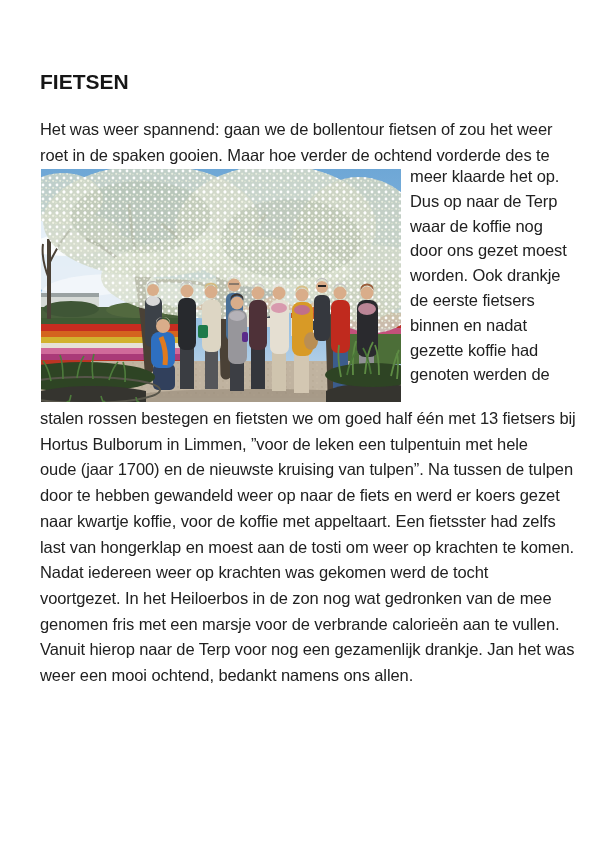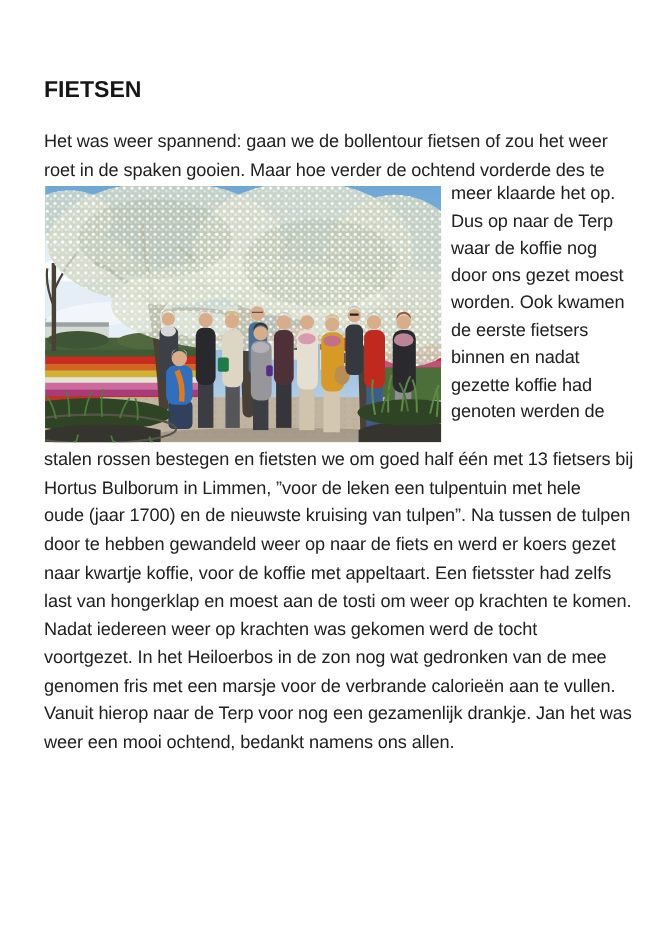--- a/index.html
+++ b/index.html
@@ -270,21 +270,21 @@
         </g>
       </g>
     </svg>
   </div>
 
   <div class="abs textblock beside">
       <div class="tline">meer klaarde het op.</div>
       <div class="tline">Dus op naar de Terp</div>
       <div class="tline">waar de koffie nog</div>
       <div class="tline">door ons gezet moest</div>
-      <div class="tline">worden. Ook kwamen</div>
+      <div class="tline">worden. Ook drankje</div>
       <div class="tline">de eerste fietsers</div>
       <div class="tline">binnen en nadat</div>
       <div class="tline">gezette koffie had</div>
       <div class="tline">genoten werden de</div>
     </div>
 
   <div class="abs textblock below">
       <div class="tline">stalen rossen bestegen en fietsten we om goed half één met 13 fietsers bij</div>
       <div class="tline">Hortus Bulborum in Limmen, ”voor de leken een tulpentuin met hele</div>
       <div class="tline">oude (jaar 1700) en de nieuwste kruising van tulpen”. Na tussen de tulpen</div>

